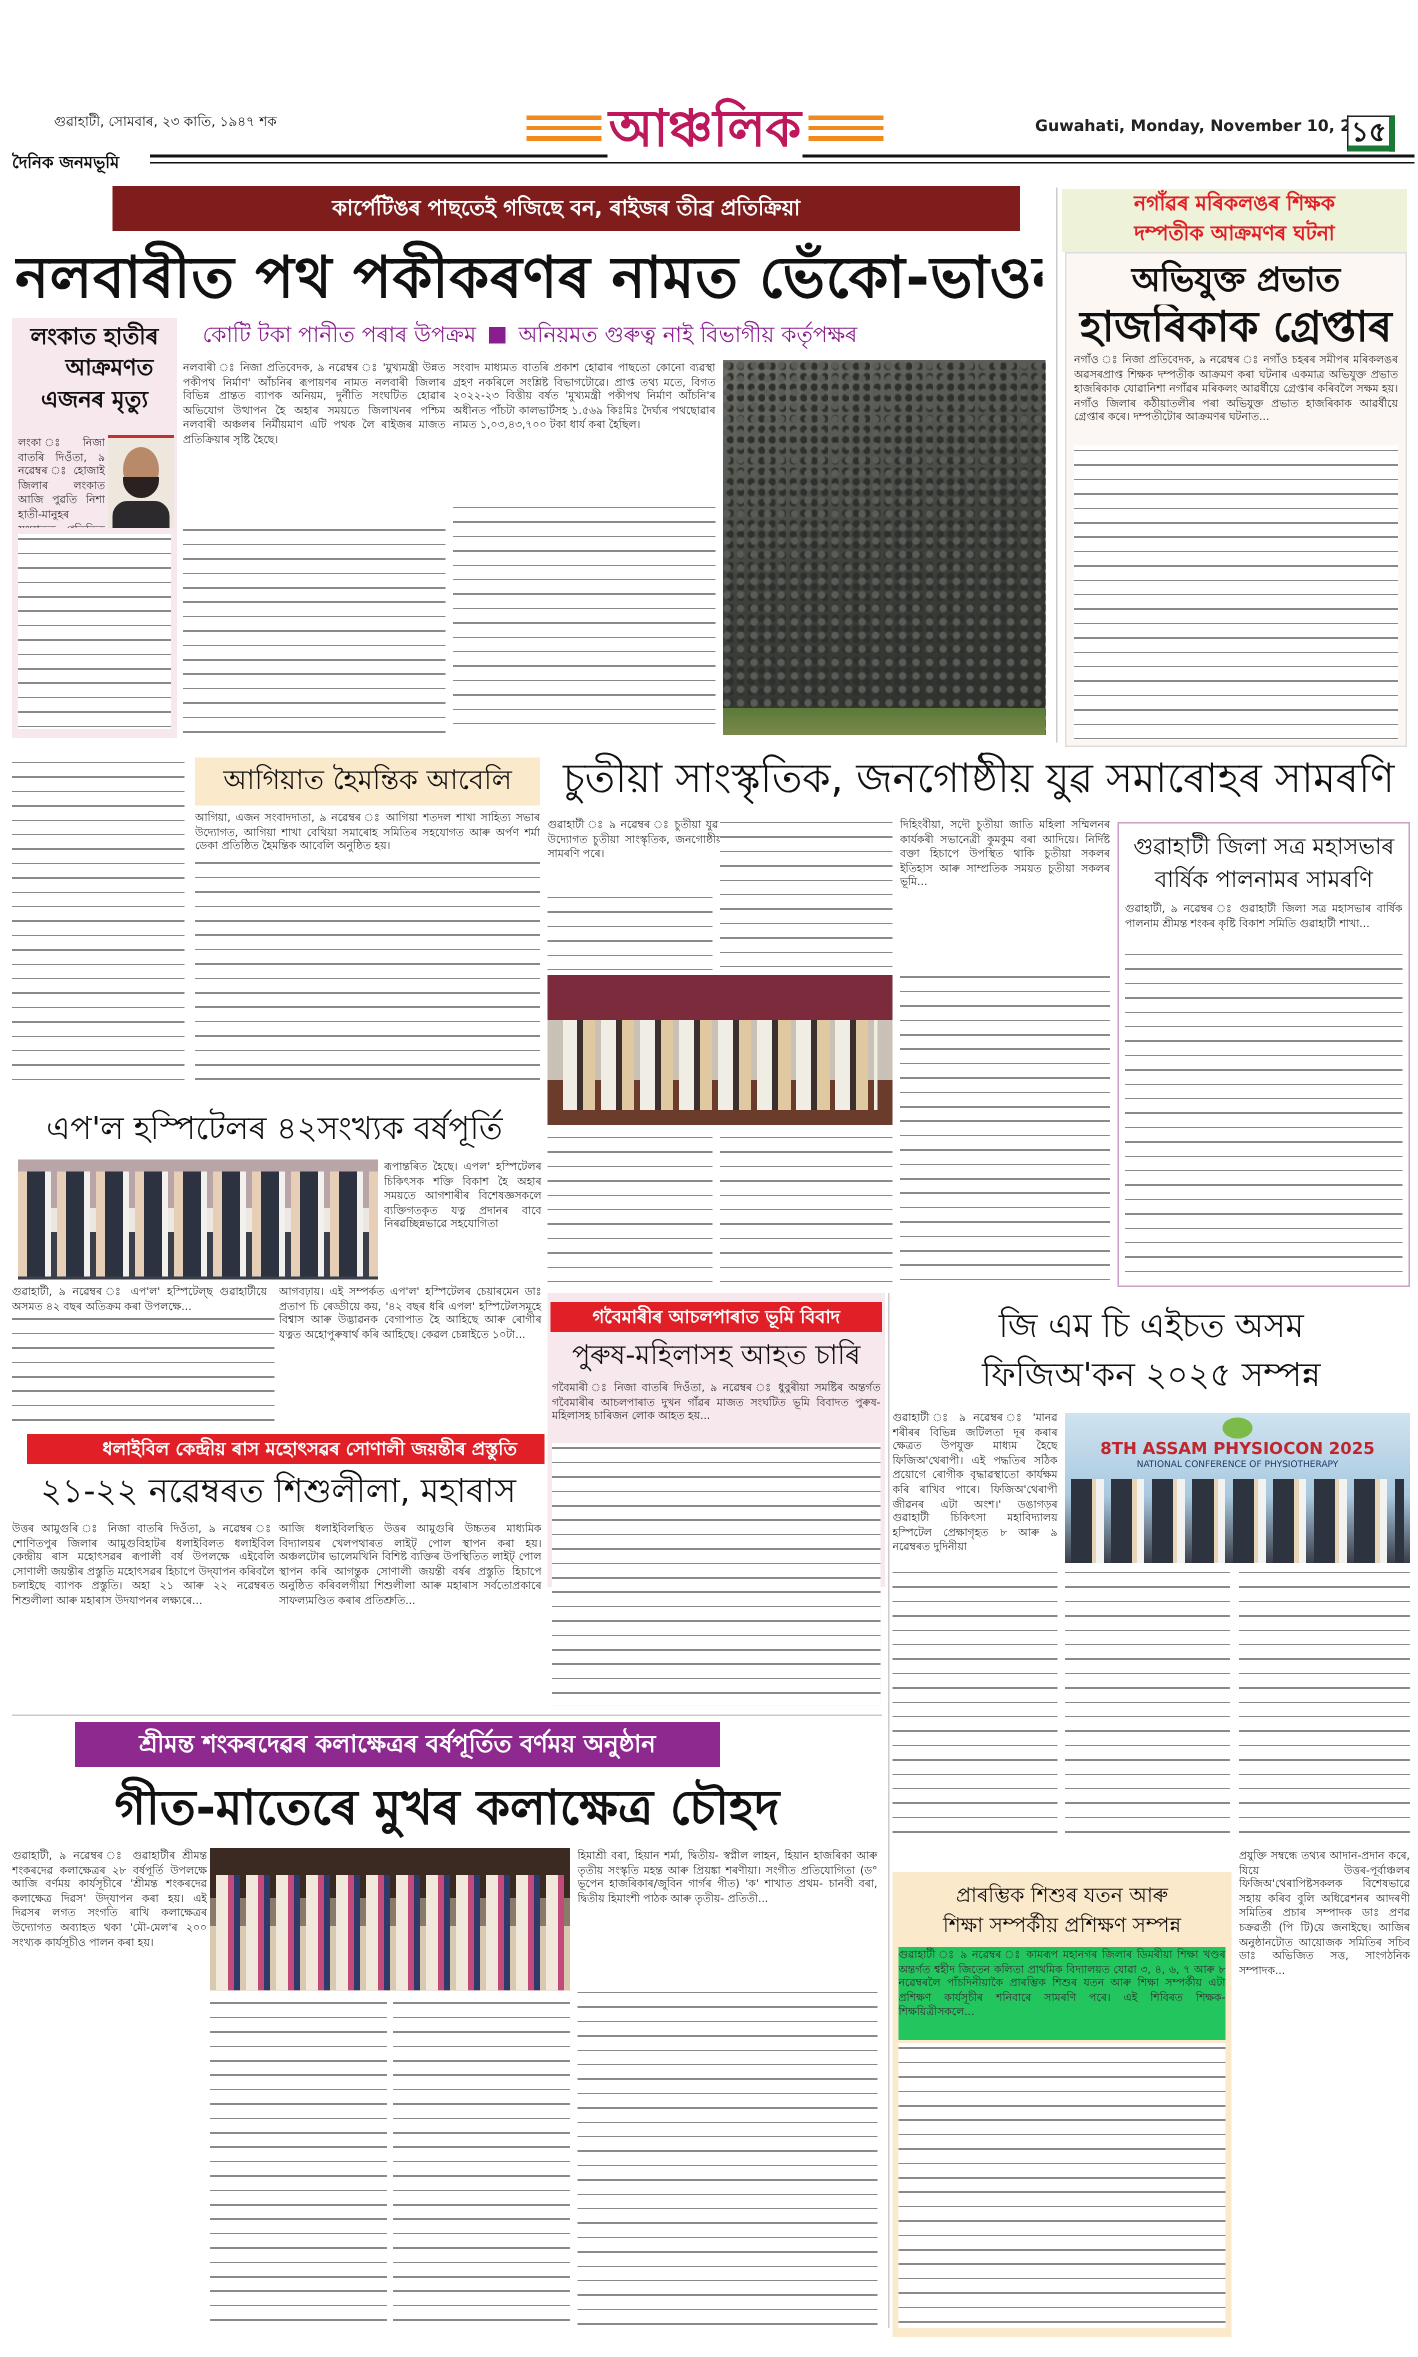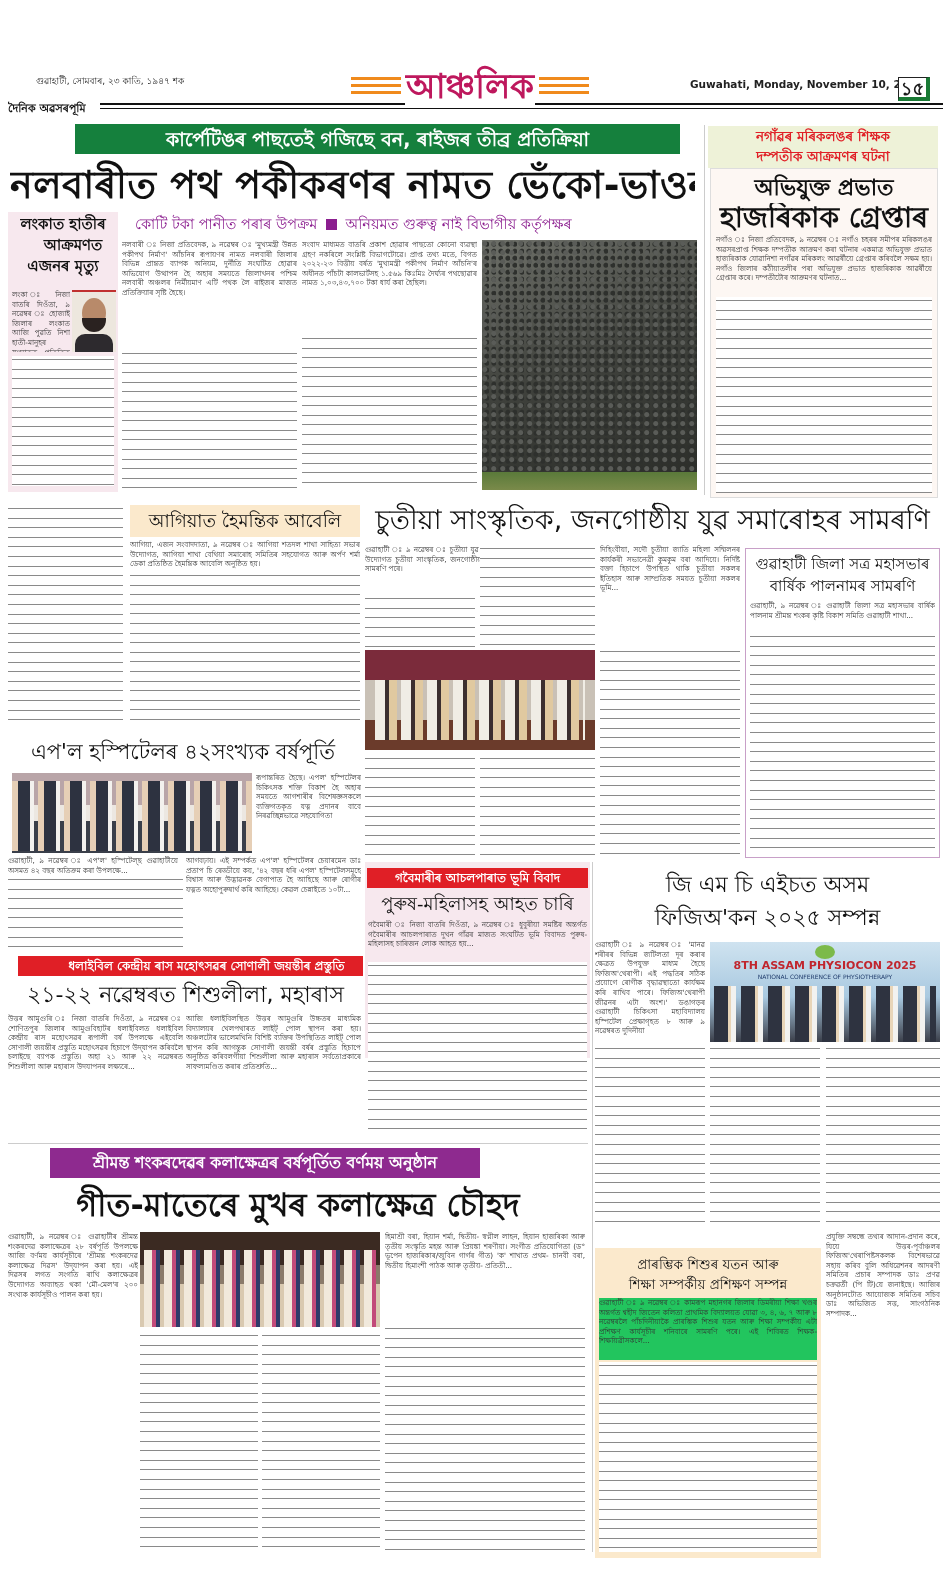--- a/index.html
+++ b/index.html
@@ -20,31 +20,31 @@
       background: repeating-linear-gradient(#f08a1c 0 3px, transparent 3px 7px); }
   .logo-bars-l { left: 6px; } .logo-bars-r { right: 6px; }
   .logo-text { position: absolute; left: 60px; width: 130px; top: 2px; font-size: 34px; font-weight: bold; color: #be185d; text-align: center; line-height: 44px; background: #fff; }
   .mast-date-right { left: 690px; top: 78px; font-size: 10.5px; font-weight: bold; color: #222; }
   .page-num { left: 898px; top: 77px; width: 32px; height: 24px; border: 1.5px solid #222; font-size: 18px; font-weight: bold; text-align: center; line-height: 22px; background: #fff; border-right: 4px solid #1a7a35; border-bottom: 4px solid #1a7a35; }
 </style>
 </head>
 <body>
 
 <div class="abs mast-date-left">গুৱাহাটী, সোমবাৰ, ২৩ কাতি, ১৯৪৭ শক</div>
-<div class="abs mast-paper">দৈনিক অৱসৰপূমি</div>
+<div class="abs mast-paper">দৈনিক জনমভূমি</div>
 <div class="abs mast-lines"></div>
 <div class="abs logo-wrap">
   <div class="logo-bars-l"></div>
   <div class="logo-text">আঞ্চলিক</div>
   <div class="logo-bars-r"></div>
 </div>
 <div class="abs mast-date-right">Guwahati, Monday, November 10, 2025</div>
 <div class="abs page-num">১৫</div>
 
-<div class="abs banner" style="left:75px; top:124px; width:605px; height:30px; background:#15803d; font-size:19px; line-height:30px;">কাৰ্পেটিঙৰ পাছতেই গজিছে বন, ৰাইজৰ তীব্ৰ প্ৰতিক্ৰিয়া</div>
+<div class="abs banner" style="left:75px; top:124px; width:605px; height:30px; background:#7f1d1d; font-size:14px; line-height:30px;">কাৰ্পেটিঙৰ পাছতেই গজিছে বন, ৰাইজৰ তীব্ৰ প্ৰতিক্ৰিয়া</div>
 <div class="abs head" style="left:10px; top:160px; width:685px; height:50px; font-size:38px; line-height:50px; letter-spacing:0.5px;">নলবাৰীত পথ পকীকৰণৰ নামত ভেঁকো-ভাওনা</div>
 <div class="abs" style="left:135px; top:212px; width:570px; height:24px; white-space:nowrap; font-size:14.5px; line-height:24px; color:#8b1e8f;">
   <span>কোটি টকা পানীত পৰাৰ উপক্ৰম</span>
   <span style="display:inline-block;width:11px;height:11px;background:#8b1e8f;margin:0 4px;vertical-align:-1px;"></span>
   <span>অনিয়মত গুৰুত্ব নাই বিভাগীয় কৰ্তৃপক্ষৰ</span>
 </div>
 <div class="abs txt" style="left:122px; top:240px; width:175px; height:250px;">
   <span>নলবাৰী ঃ নিজা প্ৰতিবেদক, ৯ নৱেম্বৰ ঃ 'মুখ্যমন্ত্ৰী উন্নত পকীপথ নিৰ্মাণ' আঁচনিৰ ৰূপায়ণৰ নামত নলবাৰী জিলাৰ বিভিন্ন প্ৰান্তত ব্যাপক অনিয়ম, দুৰ্নীতি সংঘটিত হোৱাৰ অভিযোগ উত্থাপন হৈ অহাৰ সময়তে জিলাখনৰ পশ্চিম নলবাৰী অঞ্চলৰ নিৰ্মীয়মাণ এটি পথক লৈ ৰাইজৰ মাজত প্ৰতিক্ৰিয়াৰ সৃষ্টি হৈছে।</span>
 </div>
 <div class="abs fill-lines" style="left:122px; top:350px; width:175px; height:140px;"></div>

